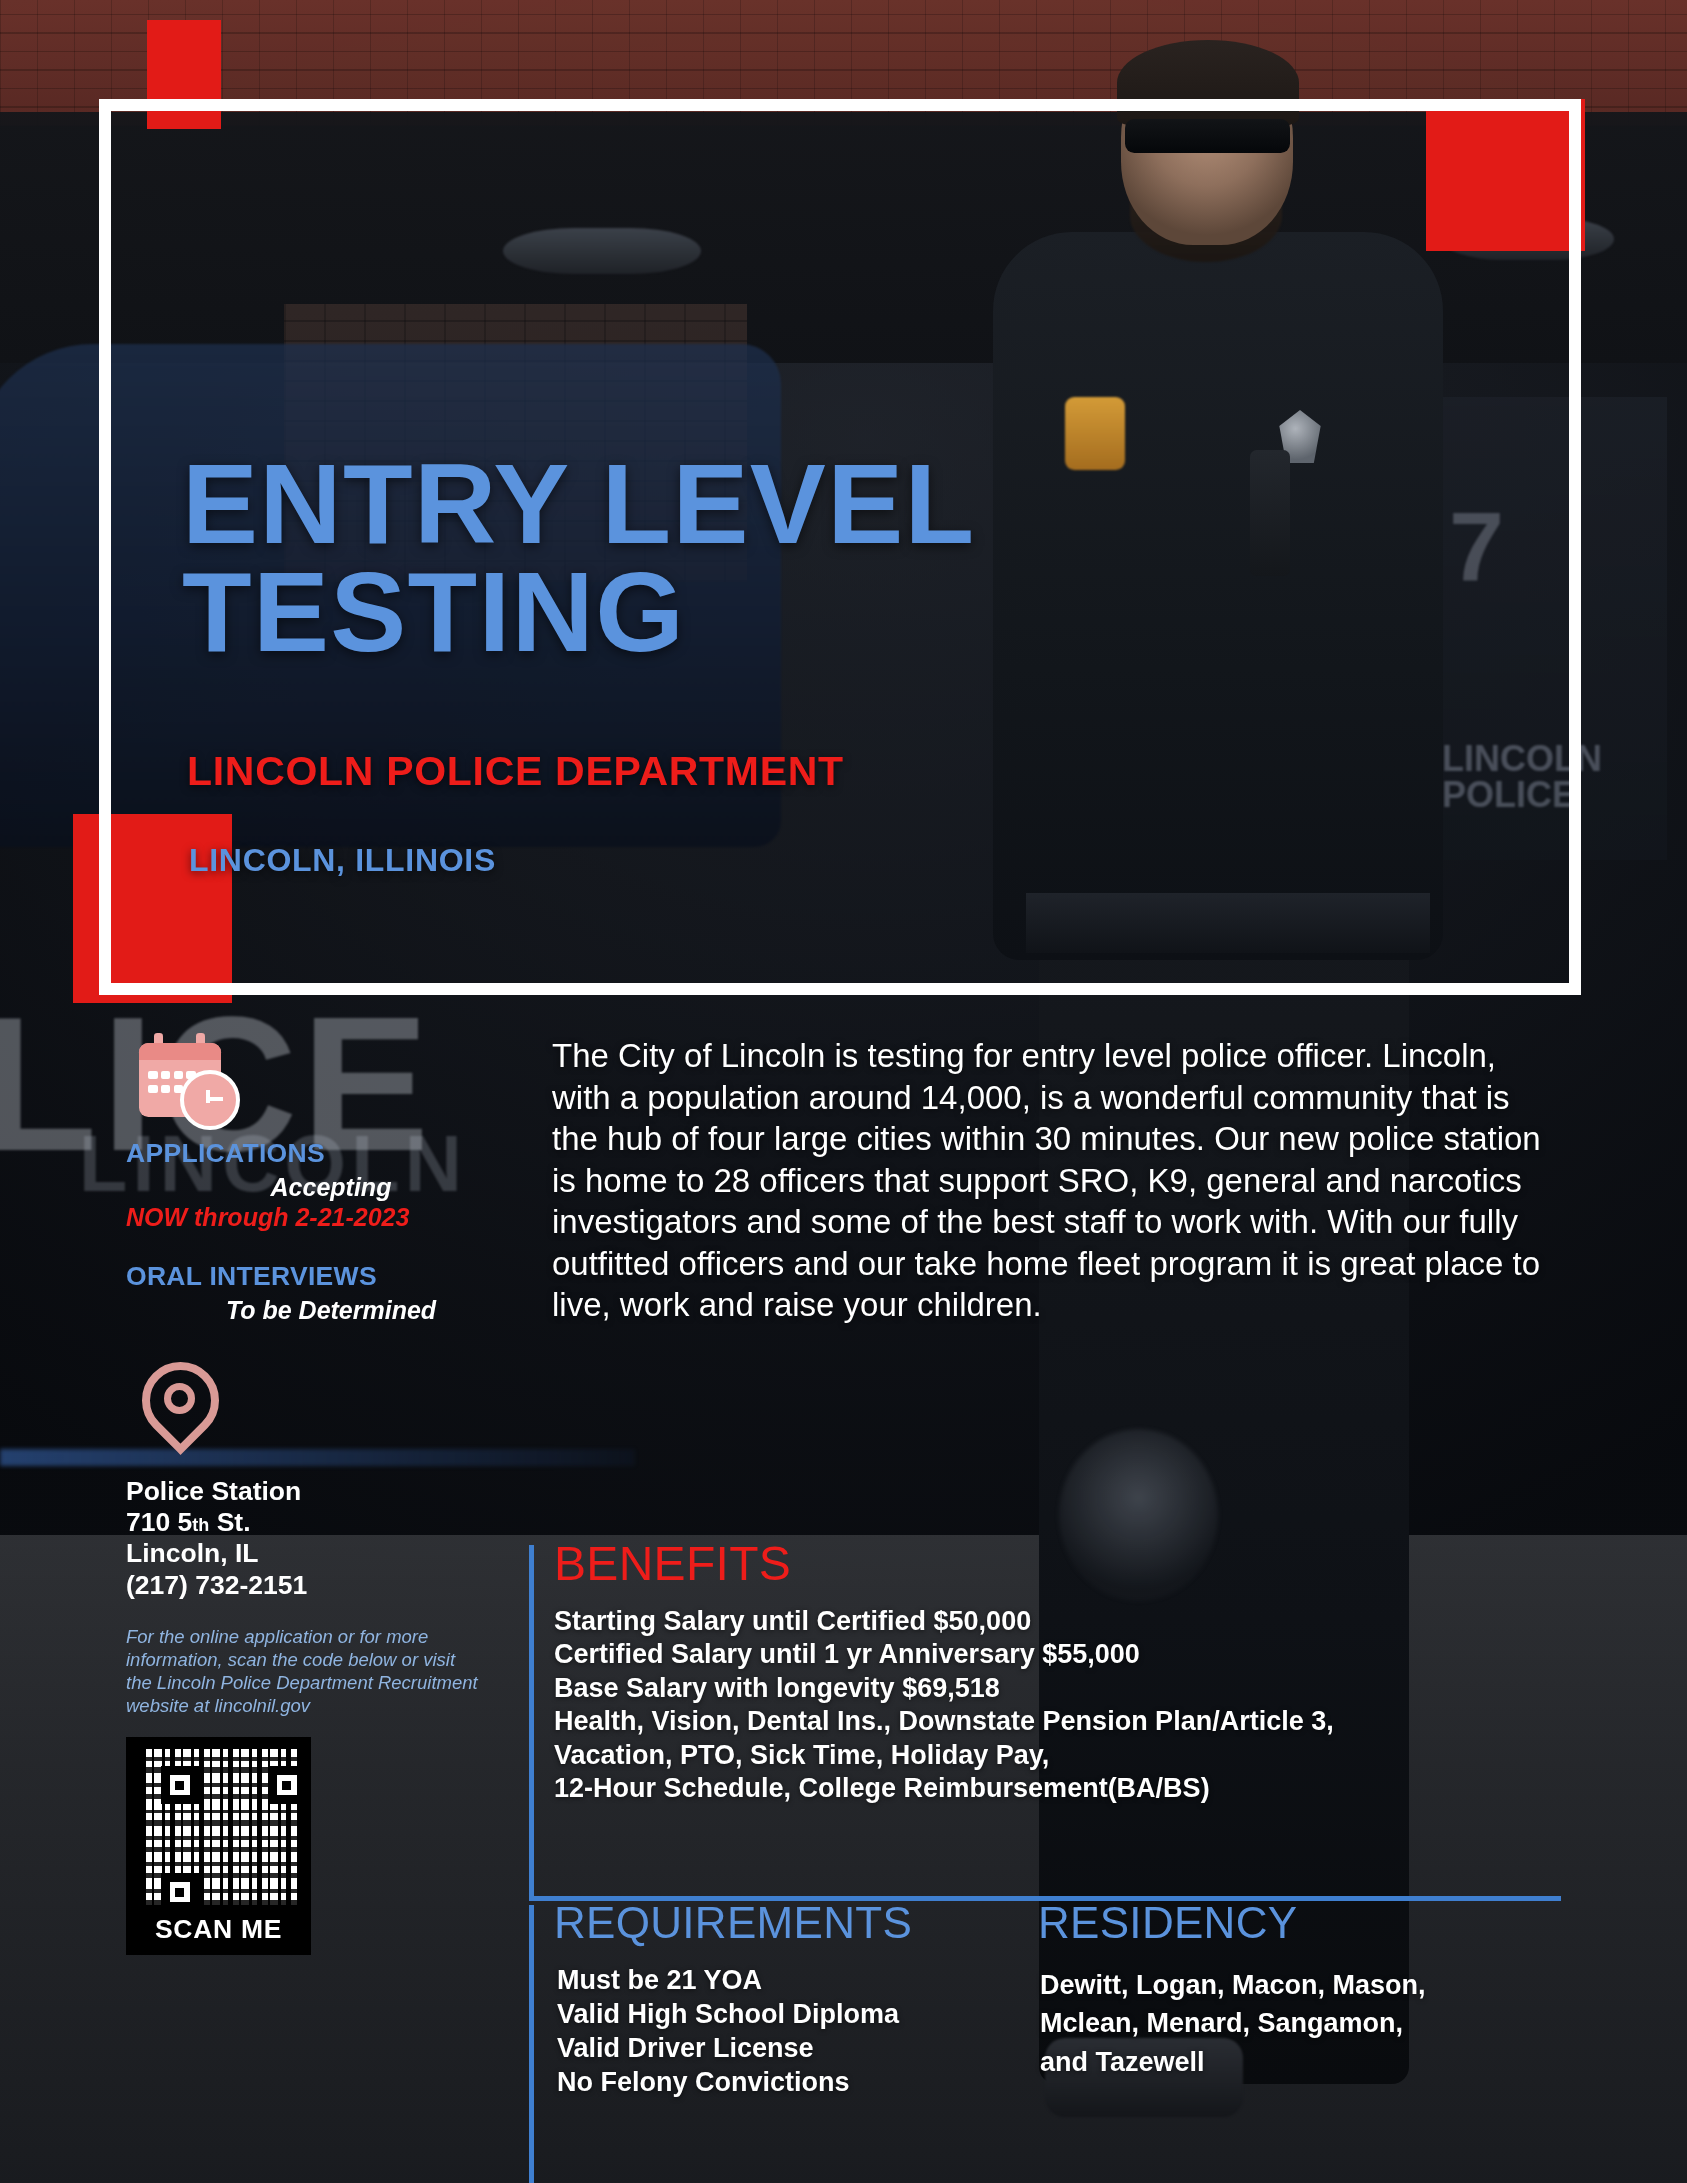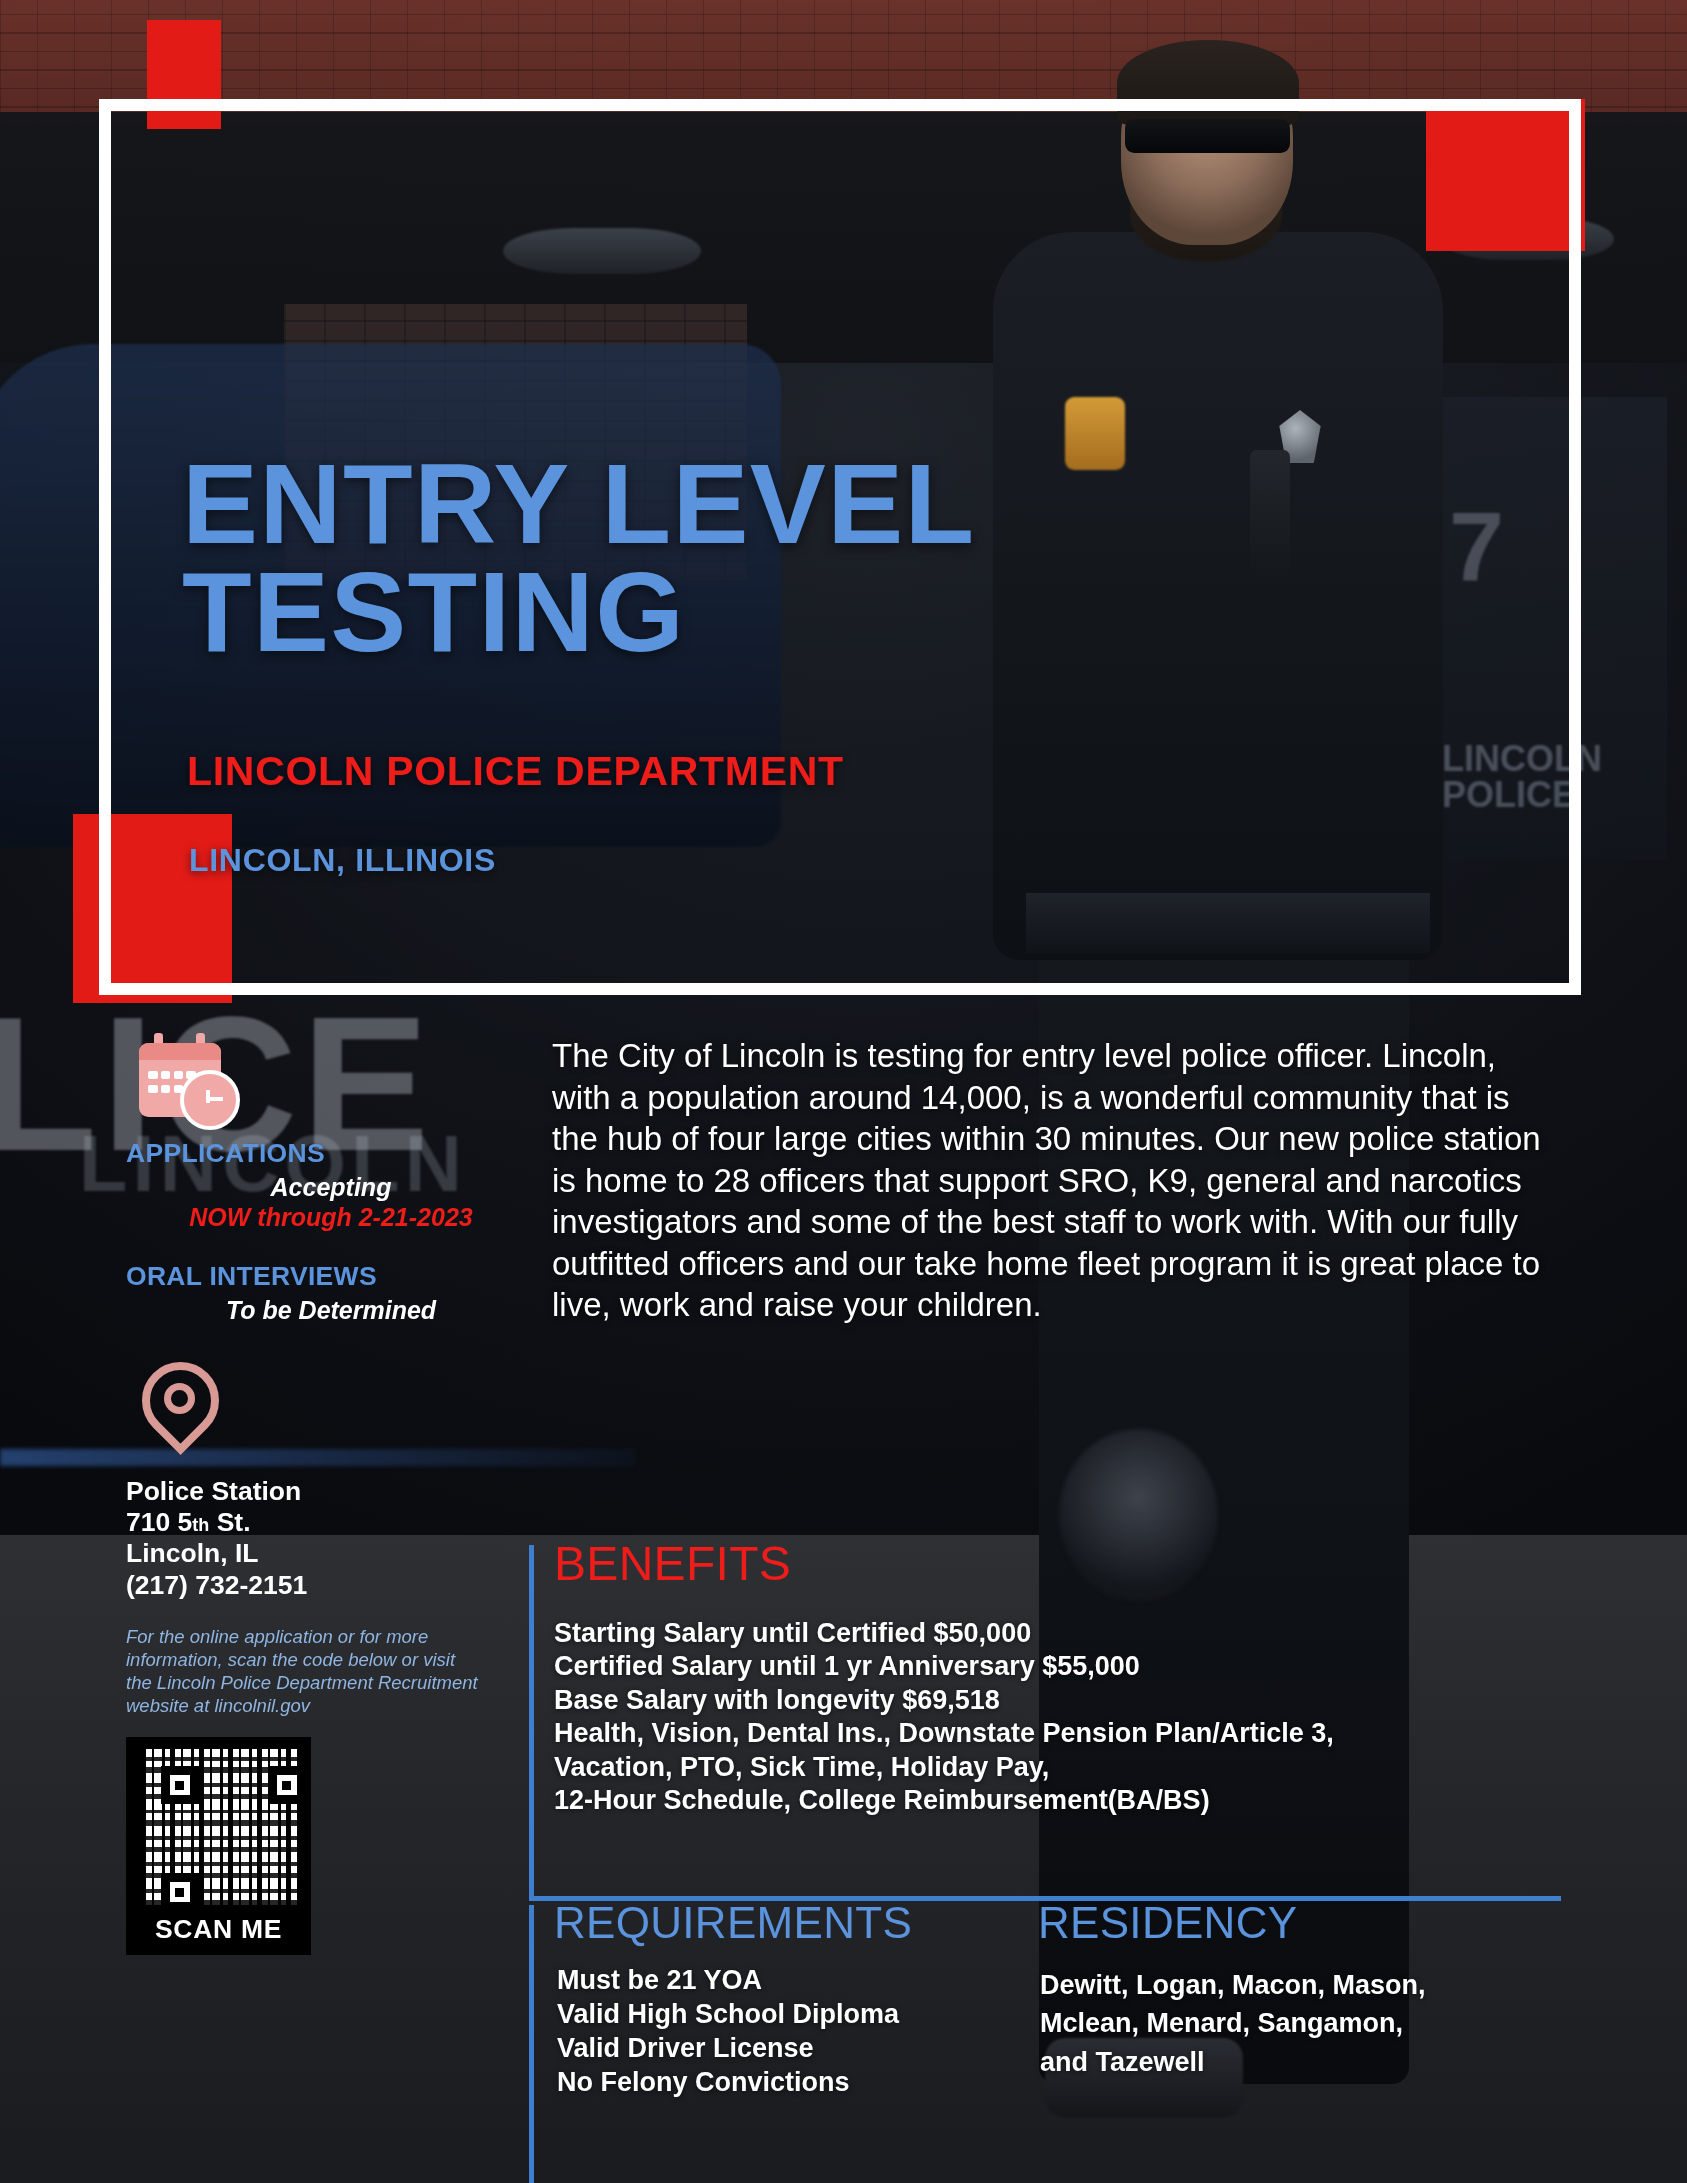--- a/index.html
+++ b/index.html
@@ -290,21 +290,21 @@
   .cal-hand-m { position: absolute; left: 24px; top: 22.5px; width: 14.6px; height: 4px; background: #ffffff; }
 
   .lbl-blue {
     font-size: 26.5px; font-weight: bold; color: #5b93dd; letter-spacing: 0.3px;
     margin-top: 13px;
   }
   .it-white {
     font-size: 25px; font-weight: bold; font-style: italic; color: #ffffff; margin-top: 4px; text-align: center;
   }
   .it-red {
-    font-size: 25px; font-weight: bold; font-style: italic; color: #ee1d1a; margin-top: 1.3px; text-align: center;
+    font-size: 25px; font-weight: bold; font-style: italic; color: #ee1d1a; margin-top: 1.3px;
   }
 
   .pin-icon { position: relative; width: 73px; height: 99px; margin: 37px 0 0 16px; }
   .pin-shape {
     position: absolute; left: 0; top: 0; width: 61px; height: 61px;
     border: 8px solid #d99a96; border-radius: 50% 50% 50% 0;
     transform: rotate(-45deg);
   }
   .pin-dot {
     position: absolute; left: 22px; top: 21px; width: 17px; height: 17px;
@@ -371,21 +371,20 @@
     background: #3f7fd0;
   }
   .benefits-title {
     position: absolute; left: 25px; top: -9.3px;
     font-size: 48px; color: #ee1d1a; font-weight: normal; letter-spacing: 0.3px;
   }
   .benefits-list {
     position: absolute; left: 25px; top: 60px; width: 986px;
     font-size: 27px; font-weight: bold; color: #ffffff; line-height: 1.24;
     text-shadow: 0 1.3px 5.3px rgba(0,0,0,0.6);
-    margin-top: 12px;
   }
 
   .bottom-wrap {
     position: absolute; left: 529px; top: 1905px; width: 1032px; height: 265px;
   }
   .vrule2 {
     position: absolute; left: 0; top: 0; width: 5.3px; height: 278px;
     background: #3f7fd0;
   }
   .req-title, .res-title {

